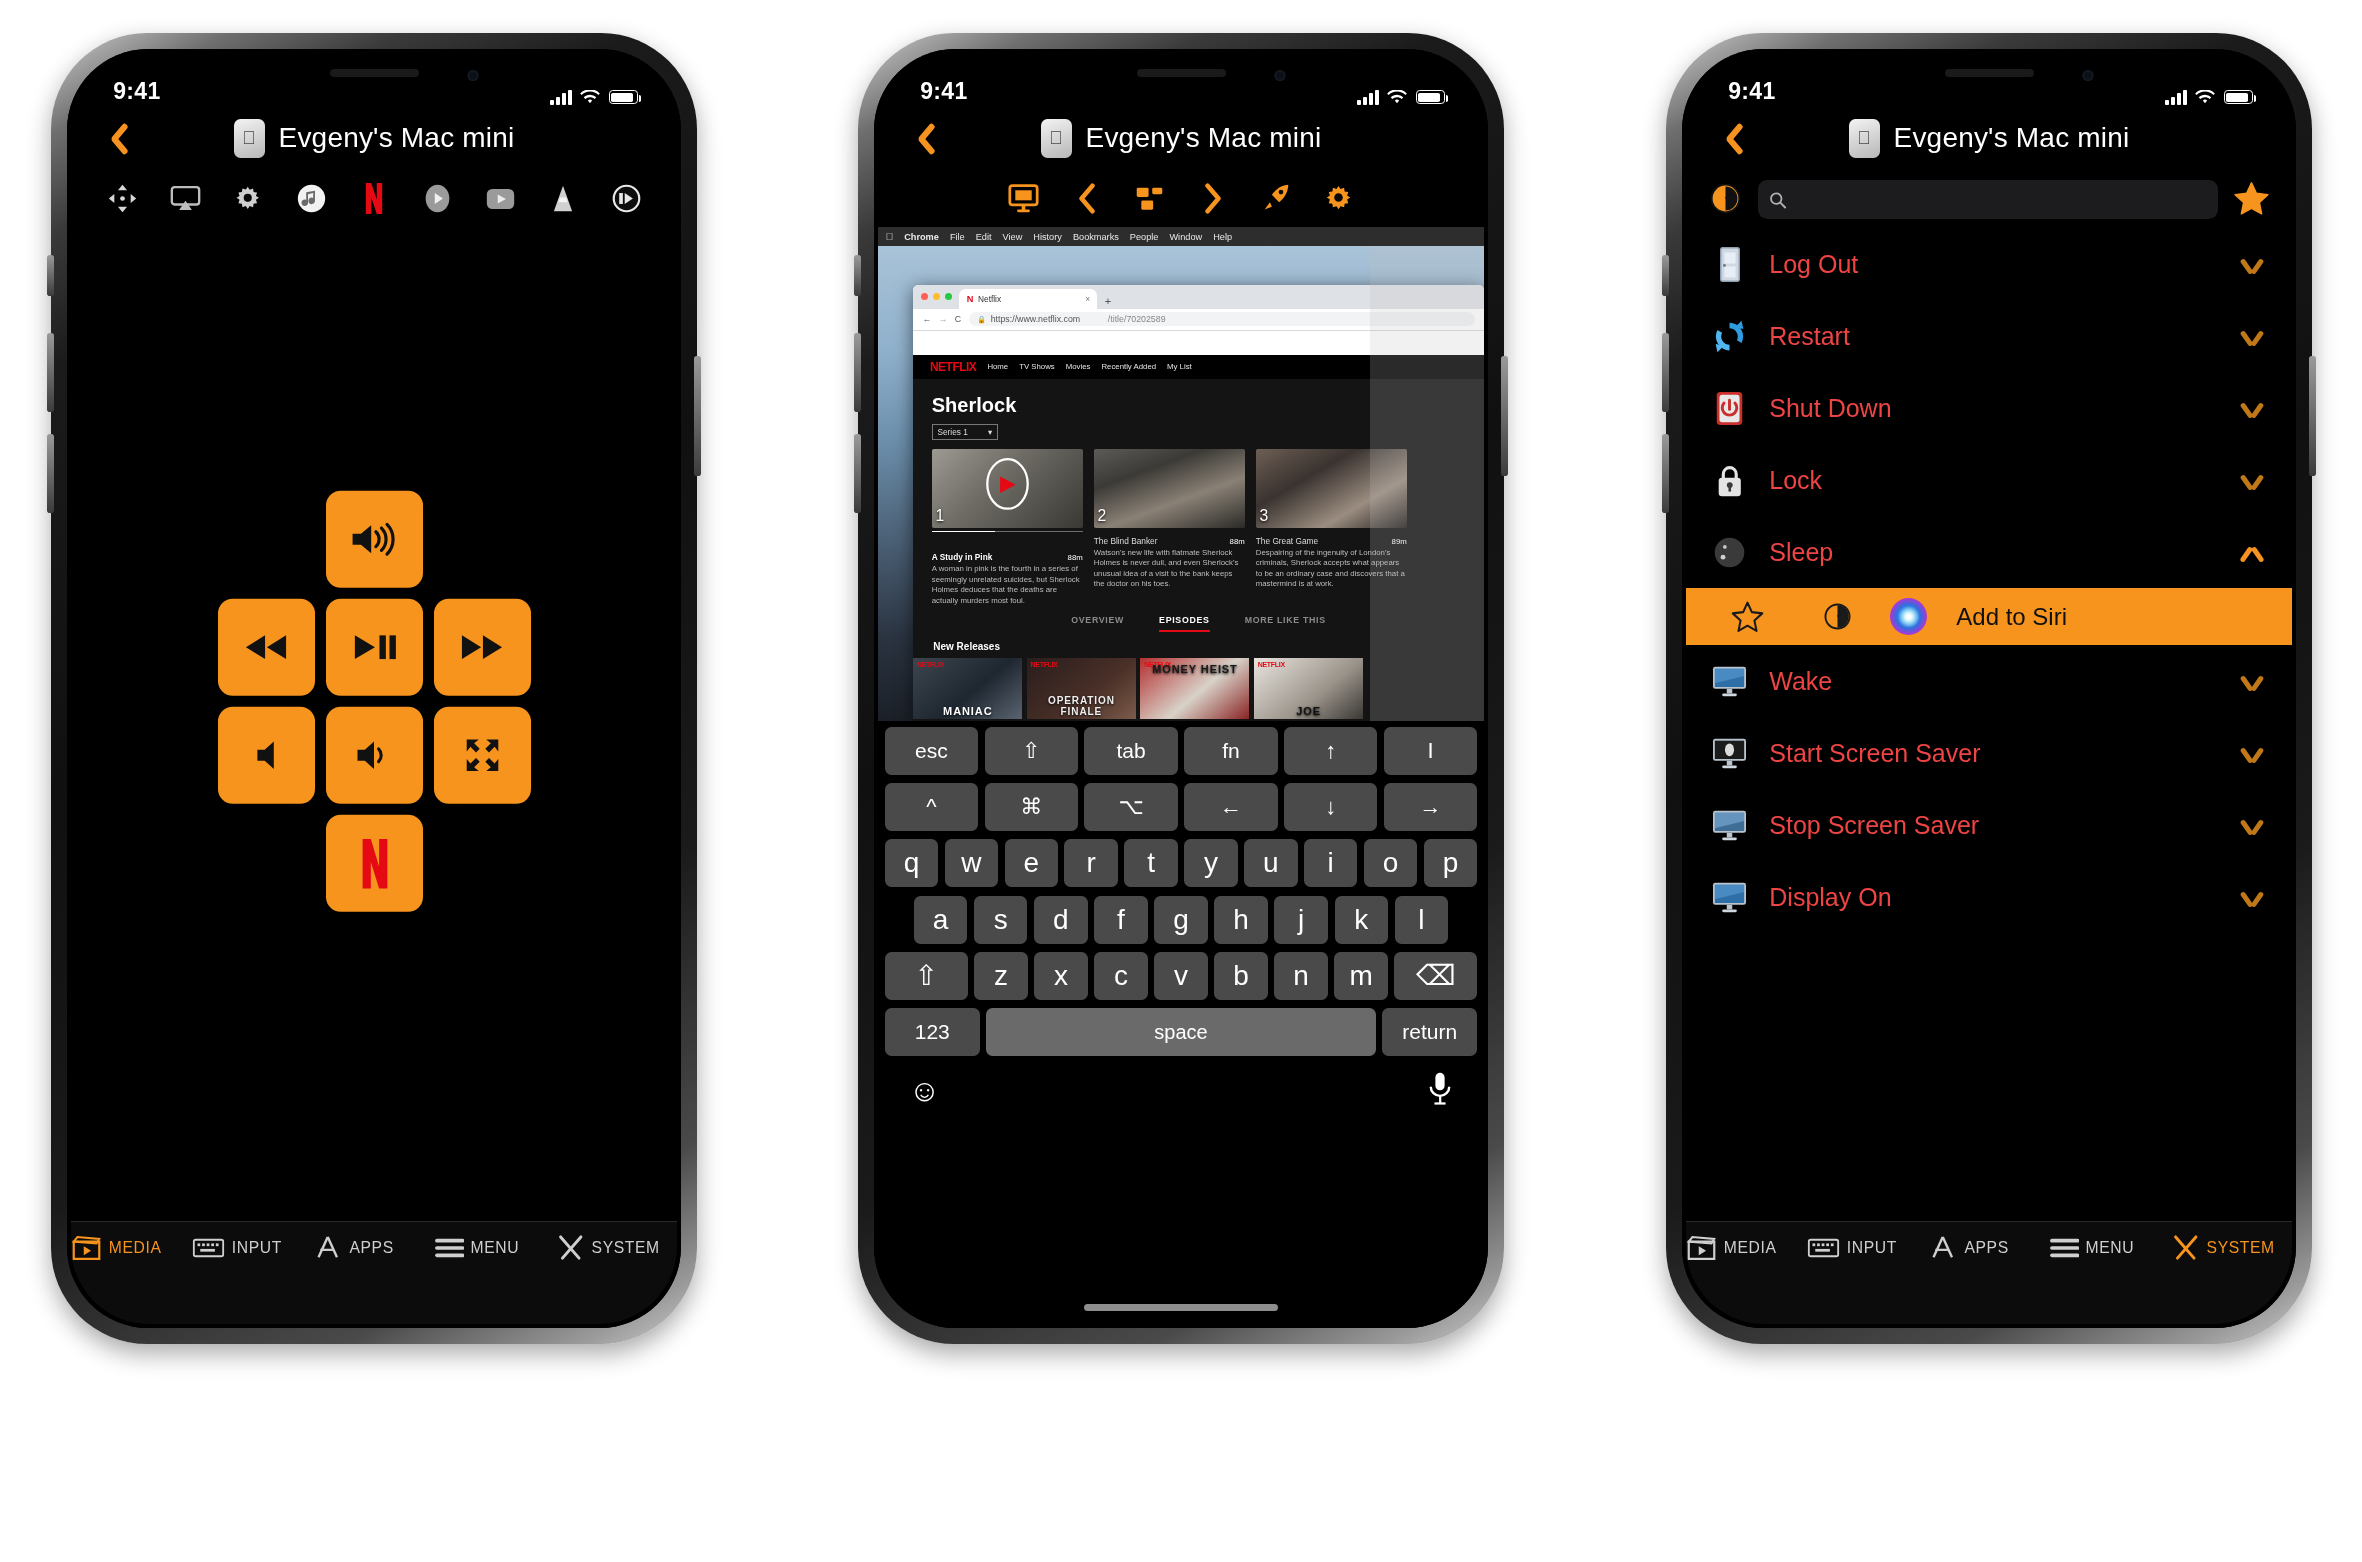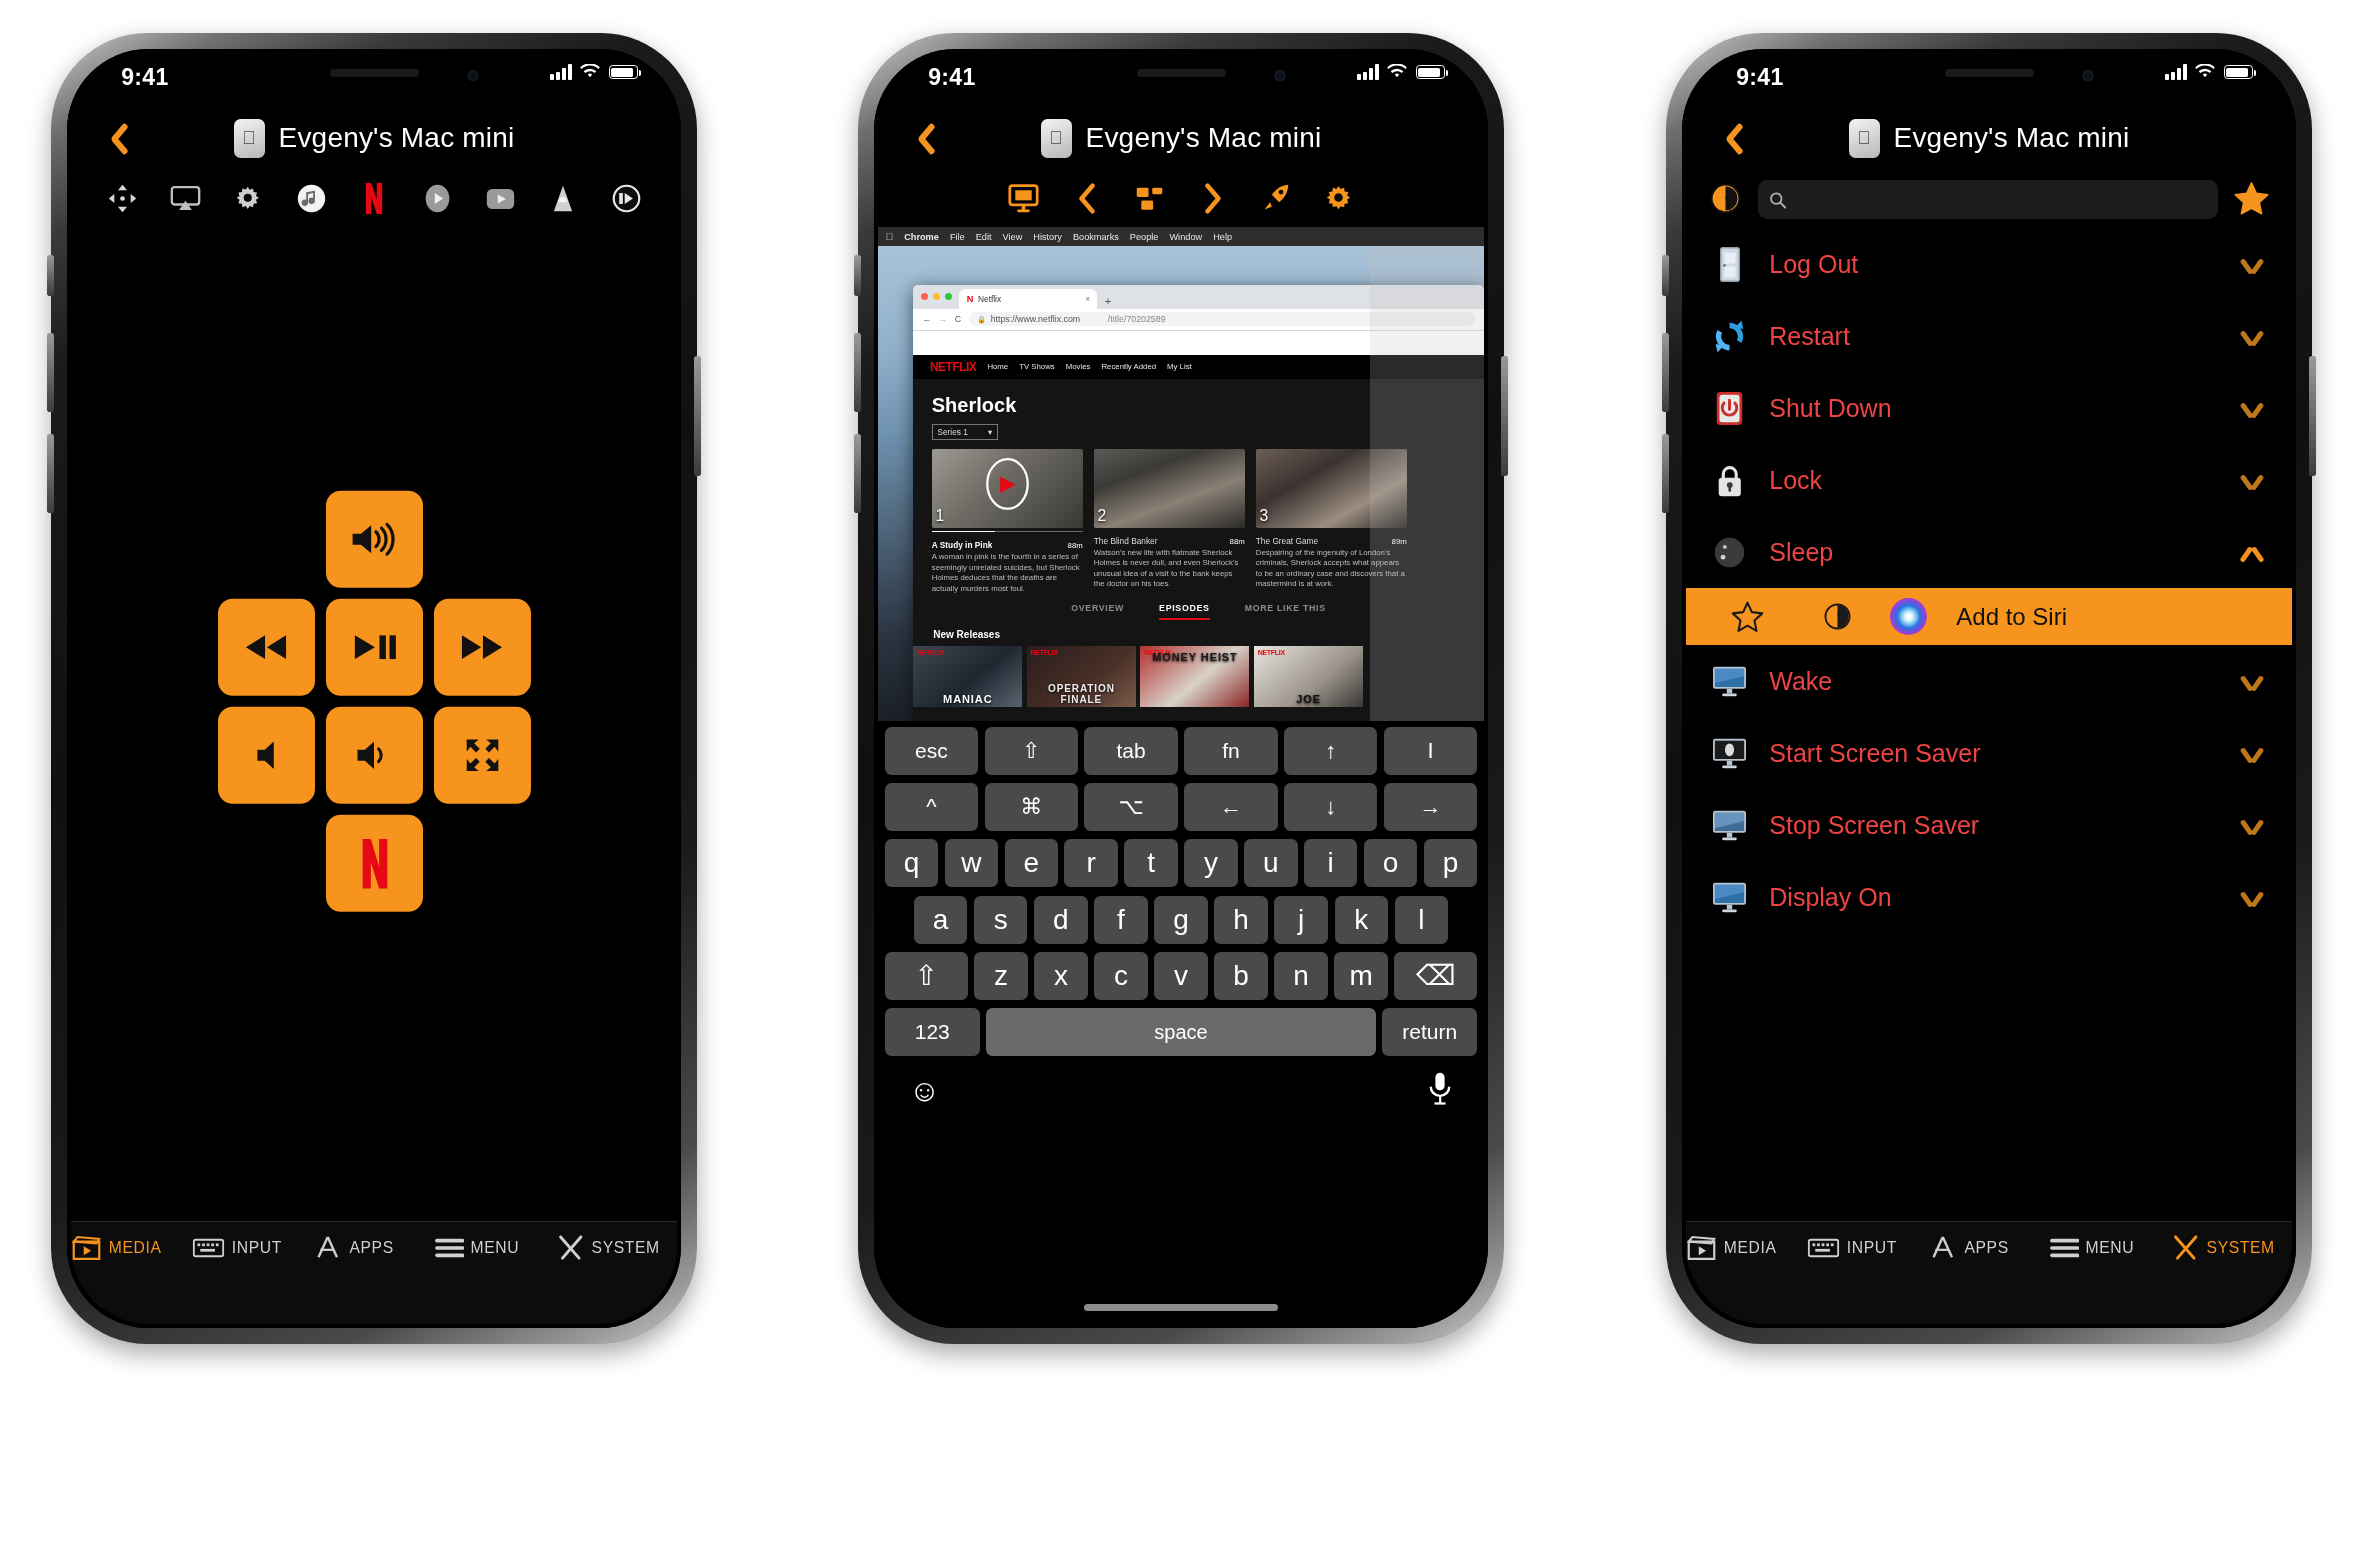--- a/index.html
+++ b/index.html
@@ -49,22 +49,22 @@
   
   .notch {
     position:absolute; left:50%; transform:translateX(-50%); top:0;
     width: 305px; height: 48px;
     background:#000; border-radius: 0 0 28px 28px; z-index: 40;
   }
   .notch .speaker { position:absolute; left:50%; transform:translateX(-50%); top:15.7px; width:89px; height:8.3px; border-radius:4.6px; background:#1a1a1a; }
   .notch .cam { position:absolute; right:48px; top:16.6px; width:11px; height:11px; border-radius:50%; background:#0d1014; box-shadow: inset 0 0 2.8px #19324a; }
 
   .statusbar {
-    position:absolute; top:0; left:8px; right:0; height:52px;
-    display:flex; align-items:flex-start; justify-content:space-between;
+    position:absolute; top:0; left:0; right:0; height:52px;
+    display:flex; align-items:flex-end; justify-content:space-between;
     padding: 11px 39px 0 42px; z-index: 30; color:#fff;
   }
   .status-time { font-size:23px; font-weight:bold; letter-spacing:0.3px; }
   .status-right { display:flex; align-items:center; gap:8.3px; }
   .sig { display:flex; align-items:flex-end; gap:2.3px; height:15.7px; }
   .sig i { display:block; width:3.7px; background:#fff; border-radius:0.9px; }
   .sig i:nth-child(1){height:5.5px;} .sig i:nth-child(2){height:8.3px;}
   .sig i:nth-child(3){height:12px;} .sig i:nth-child(4){height:15.7px;}
   .battery { width:29px; height:14px; border:1.8px solid #fff; border-radius:3.7px; position:relative; }
   .battery::after { content:""; position:absolute; right:-4.6px; top:3.7px; width:2.3px; height:6.5px; background:#fff; border-radius:0 1.8px 1.8px 0; }
@@ -157,21 +157,21 @@
   .nf-select {
     margin-left:18.5px; width:66px; height:15.7px; border:0.9px solid #777; color:#ddd;
     font-size:8.3px; display:flex; align-items:center; justify-content:space-between; padding:0 4.6px;
   }
   .eps { display:flex; gap:11px; padding:9.2px 18.5px 0 18.5px; }
   .ep { width:151px; }
   .ep-thumb { position:relative; height:79px; border-radius:1.8px; overflow:hidden; }
   .ep-num { position:absolute; left:3.7px; bottom:2.8px; color:#fff; font-size:15.7px; font-weight:300; text-shadow:0 0.9px 2.8px #000; }
   .ep-bar { height:1.8px; background:#6d6d6d; margin-top:2.8px; }
   .ep-bar i { display:block; height:100%; background:#fff; }
-  .ep-head { display:flex; justify-content:space-between; align-items:baseline; margin-top:8px; }
+  .ep-head { display:flex; justify-content:space-between; align-items:baseline; margin-top:20px; }
   .ep-name { color:#fff; font-size:8.3px; font-weight:bold; }
   .ep-dur { color:#fff; font-size:7.8px; }
   .ep-desc { color:#bdbdbd; font-size:7.8px; line-height:1.35; margin-top:1.8px; }
   .nf-tabs { display:flex; justify-content:center; gap:35px; margin-top:9.2px; }
   .nf-tab { color:#8c8c8c; font-size:8.8px; font-weight:bold; letter-spacing:0.7px; padding-bottom:4.6px; }
   .nf-tab.active { color:#fff; border-bottom:2.8px solid #e50914; }
   .nf-rel-title { color:#fff; font-size:10px; font-weight:bold; padding:9.2px 0 5.5px 20px; background:#141414;}
   .rel-row { display:flex; gap:4.6px; padding-left:0; }
   .rel-card { width:109px; height:61px; position:relative; overflow:hidden; background:#222; }
   .rel-badge { position:absolute; left:3.7px; top:3.7px; color:#e50914; font-size:7px; font-weight:bold; letter-spacing:-0.3px;}

